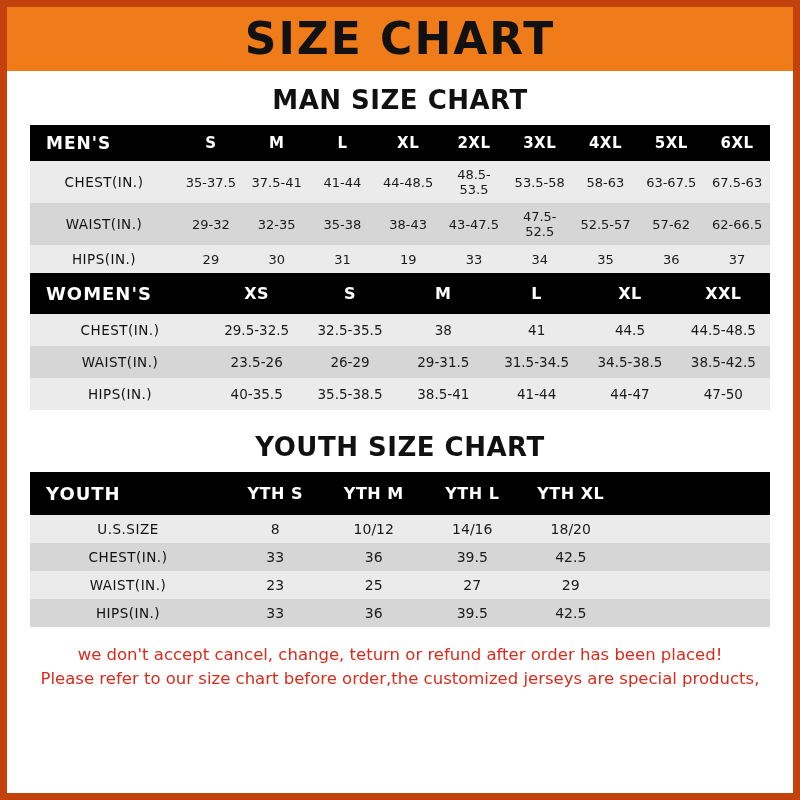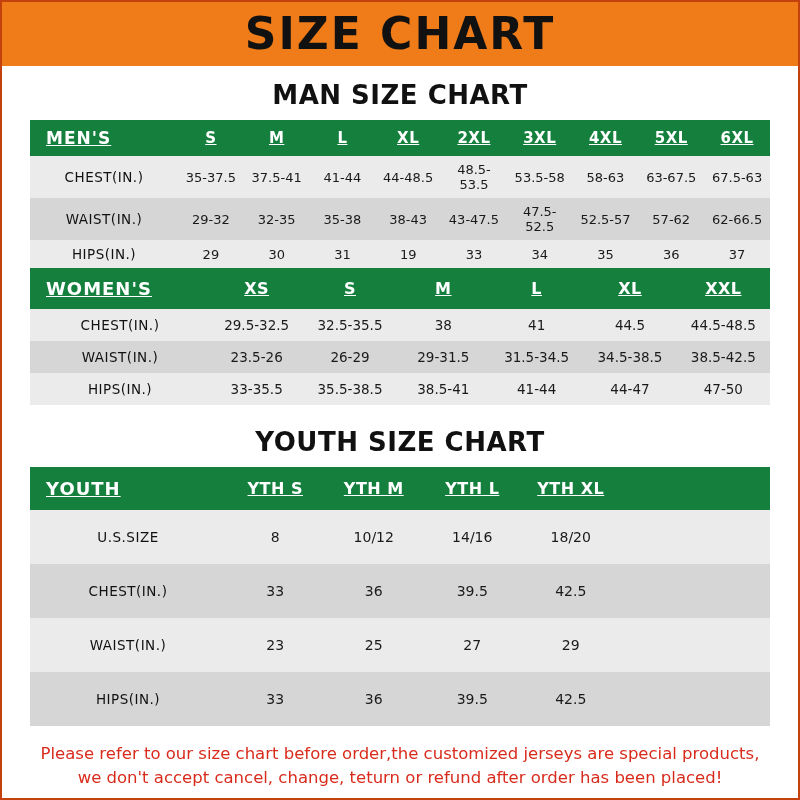--- a/index.html
+++ b/index.html
@@ -11,21 +11,21 @@
     height: 800px;
     background: #ffffff;
     font-family: "DejaVu Sans", sans-serif;
     overflow: hidden;
   }
   .page {
     position: relative;
     width: 800px;
     height: 800px;
     box-sizing: border-box;
-    border: 2px solid #c2410c;
+    border: 7px solid #c2410c;
     background: #ffffff;
   }
   .banner {
     height: 64px;
     background: #ef7c18;
     display: flex;
     align-items: center;
     justify-content: center;
   }
   .banner-title {
@@ -57,23 +57,22 @@
     border-collapse: collapse;
     table-layout: fixed;
   }
   table.size-table th,
   table.size-table td {
     text-align: center;
     font-family: "DejaVu Sans", sans-serif;
   }
   
   table.size-table thead tr {
-    background: #15803d;
+    background: #000000;
     color: #ffffff;
-    text-decoration: underline;
   }
   table.size-table thead th {
     padding: 8px 2px;
     font-size: 15px;
     font-weight: bold;
     letter-spacing: 0.5px;
   }
   table.size-table thead th.rowlabel {
     text-align: left;
     padding-left: 16px;
@@ -90,21 +89,21 @@
   table.size-table tbody td.rowlabel {
     font-size: 13.5px;
     letter-spacing: 0.5px;
     color: #111111;
   }
   table.size-table tbody tr.light { background: #ebebeb; }
   table.size-table tbody tr.dark { background: #d6d6d6; }
 
   
   table.youth thead th { padding: 11px 10px; font-size: 16px; }
-  table.youth tbody td { padding: 19px 2px; font-size: 14px; }
+  table.youth tbody td { padding: 6px 2px; font-size: 14px; }
   table.women thead th { padding: 10px 14px; font-size: 16px; }
   table.women tbody td { padding: 8px 2px; font-size: 13.5px; }
   table.women thead th.rowlabel { font-size: 18px; }
   table.youth thead th.rowlabel { font-size: 18px; }
 
   .note {
     margin: 16px 14px 0 14px;
     text-align: center;
     color: #d92b1c;
     font-size: 16.5px;
@@ -205,21 +204,21 @@
           <td class="rowlabel">WAIST(IN.)</td>
           <td>23.5-26</td>
           <td>26-29</td>
           <td>29-31.5</td>
           <td>31.5-34.5</td>
           <td>34.5-38.5</td>
           <td>38.5-42.5</td>
         </tr>
         <tr class="light">
           <td class="rowlabel">HIPS(IN.)</td>
-          <td>33-35.5</td>
+          <td>40-35.5</td>
           <td>35.5-38.5</td>
           <td>38.5-41</td>
           <td>41-44</td>
           <td>44-47</td>
           <td>47-50</td>
         </tr>
       </tbody>
     </table>
 
     <div class="section-title t-youth">YOUTH SIZE CHART</div>
@@ -264,18 +263,18 @@
           <td>33</td>
           <td>36</td>
           <td>39.5</td>
           <td>42.5</td>
           <td></td>
         </tr>
       </tbody>
     </table>
 
     <div class="note">
+      <div>we don't accept cancel, change, teturn or refund after order has been placed!</div>
       <div>Please refer to our size chart before order,the customized jerseys are special products,</div>
-      <div>we don't accept cancel, change, teturn or refund after order has been placed!</div>
     </div>
 
   </div>
 </div>
 
 </body></html>

